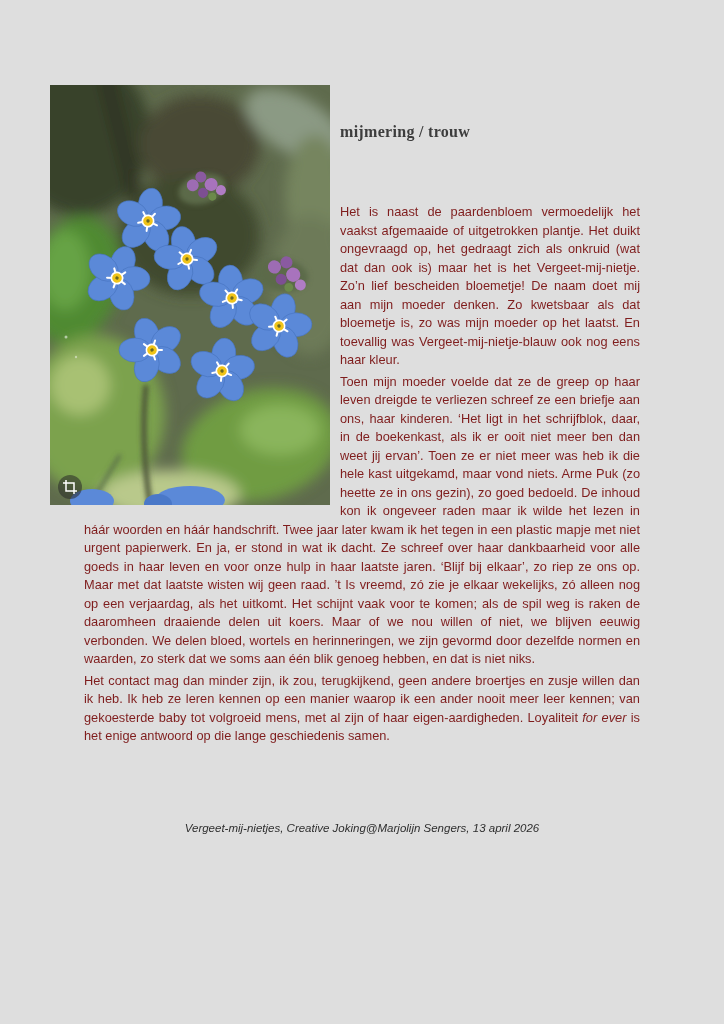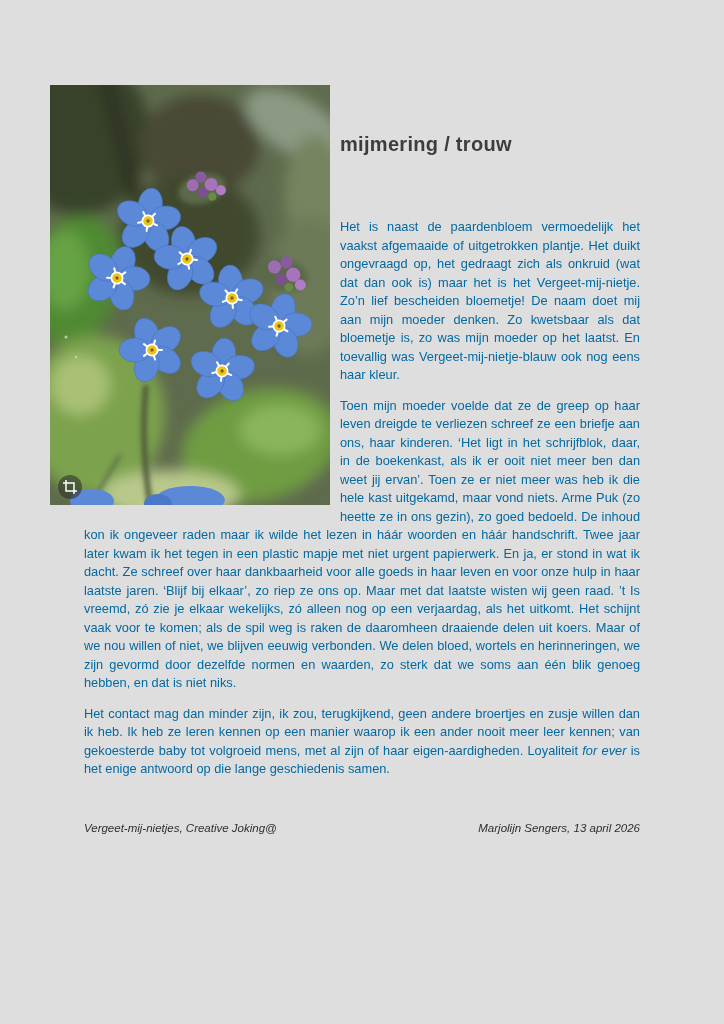--- a/index.html
+++ b/index.html
@@ -19,41 +19,42 @@
     padding:0;
     position:relative;
   }
   figure.photo svg.photo-art{display:block;width:280px;height:420px;}
   .crop-btn{
     position:absolute;left:8px;bottom:6px;
     width:24px;height:24px;border-radius:50%;
     cursor:pointer;
   }
   h1.doc-title{
-    margin:48px 0 0 0;
-    font-size:20px;
+    margin:38px 0 0 0;
+    font-size:16px;
     font-weight:600;
     color:#3d3d3d;
     letter-spacing:.3px;
+    font-family:Liberation Serif, serif;
   }
   p.body-text{
     margin:0;
     font-size:12.8px;
     line-height:18.5px;
     text-align:justify;
-    color:#0369a1;
+    color:#7f1d1d;
   }
   p.body-text.first{margin-top:62px;}
-  p.body-text.following{margin-top:12px;}
+  p.body-text.following{margin-top:3px;}
   p.body-text em{}
   .doc-footer{
     position:absolute;
     left:84px;right:84px;top:822px;
     display:flex;
-    justify-content:space-between;
+    justify-content:center;
     font-style:italic;
     font-size:11.5px;
     color:#2e2e2e;
   }
 </style>
 </head>
 <body>
 
 <div class="page">
   <div class="content">

